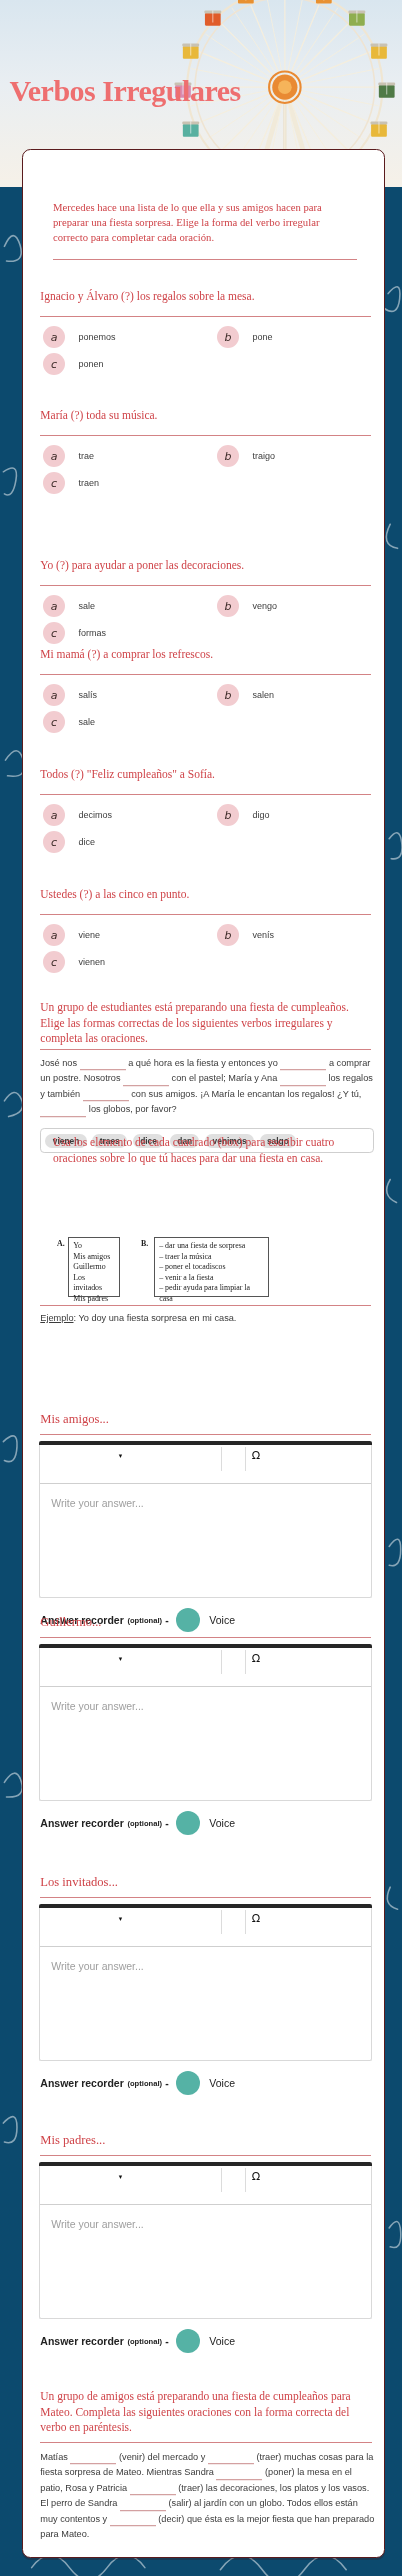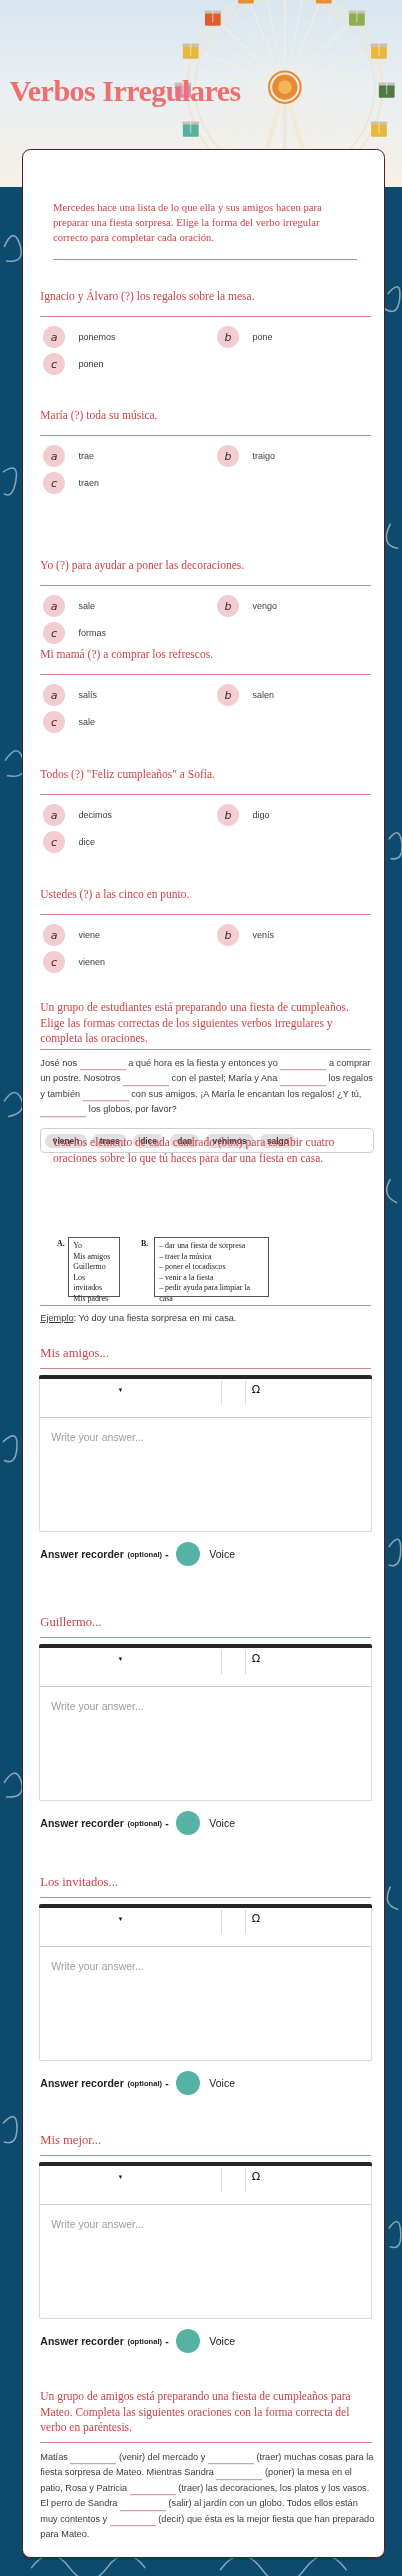--- a/index.html
+++ b/index.html
@@ -320,21 +320,21 @@
         </div>
         <div class="opt-row" style="left: 194px; top: 37px;">
           <div class="bubble">b</div>
           <div class="opt-text">venís</div>
         </div>
         <div class="opt-row" style="left: 20px; top: 64px;">
           <div class="bubble">c</div>
           <div class="opt-text">vienen</div>
         </div>
       </div>
-      <div class="abs" style="left: 0px; top: 1196px; width: 361px; height: 241px;">
+      <div class="abs" style="left: 0px; top: 1262px; width: 361px; height: 241px;">
         <div class="abs red-serif w-heading" style="left: 17.3px; top: 0px;">Mis amigos...</div>
         <div class="h-line" style="left: 17.3px; top: 22px; width: 331px;"></div>
         <div class="editor" style="top: 29px;">
           <div class="ed-topbar"></div>
           <div class="ed-toolbar">
             <span class="ed-caret">▾</span>
             <div class="ed-sep" style="left: 181px;"></div>
             <div class="ed-sep" style="left: 205px;"></div>
             <span class="ed-omega">Ω</span>
           </div>
@@ -387,21 +387,21 @@
         </div>
         <div class="recorder" style="top: 196px;">
           <span class="rec-label">Answer recorder</span>
           <span class="rec-opt">(optional)</span>
           <span class="rec-dash">-</span>
           <div class="rec-circle"></div>
           <span class="rec-voice">Voice</span>
         </div>
       </div>
       <div class="abs" style="left: 0px; top: 1983px; width: 361px; height: 241px;">
-        <div class="abs red-serif w-heading" style="left: 17.3px; top: 0px;">Mis mejor...</div>
+        <div class="abs red-serif w-heading" style="left: 17.3px; top: 0px;">Mis padres...</div>
         <div class="h-line" style="left: 17.3px; top: 22px; width: 331px;"></div>
         <div class="editor" style="top: 29px;">
           <div class="ed-topbar"></div>
           <div class="ed-toolbar">
             <span class="ed-caret">▾</span>
             <div class="ed-sep" style="left: 181px;"></div>
             <div class="ed-sep" style="left: 205px;"></div>
             <span class="ed-omega">Ω</span>
           </div>
           <div class="ed-divider"></div>

